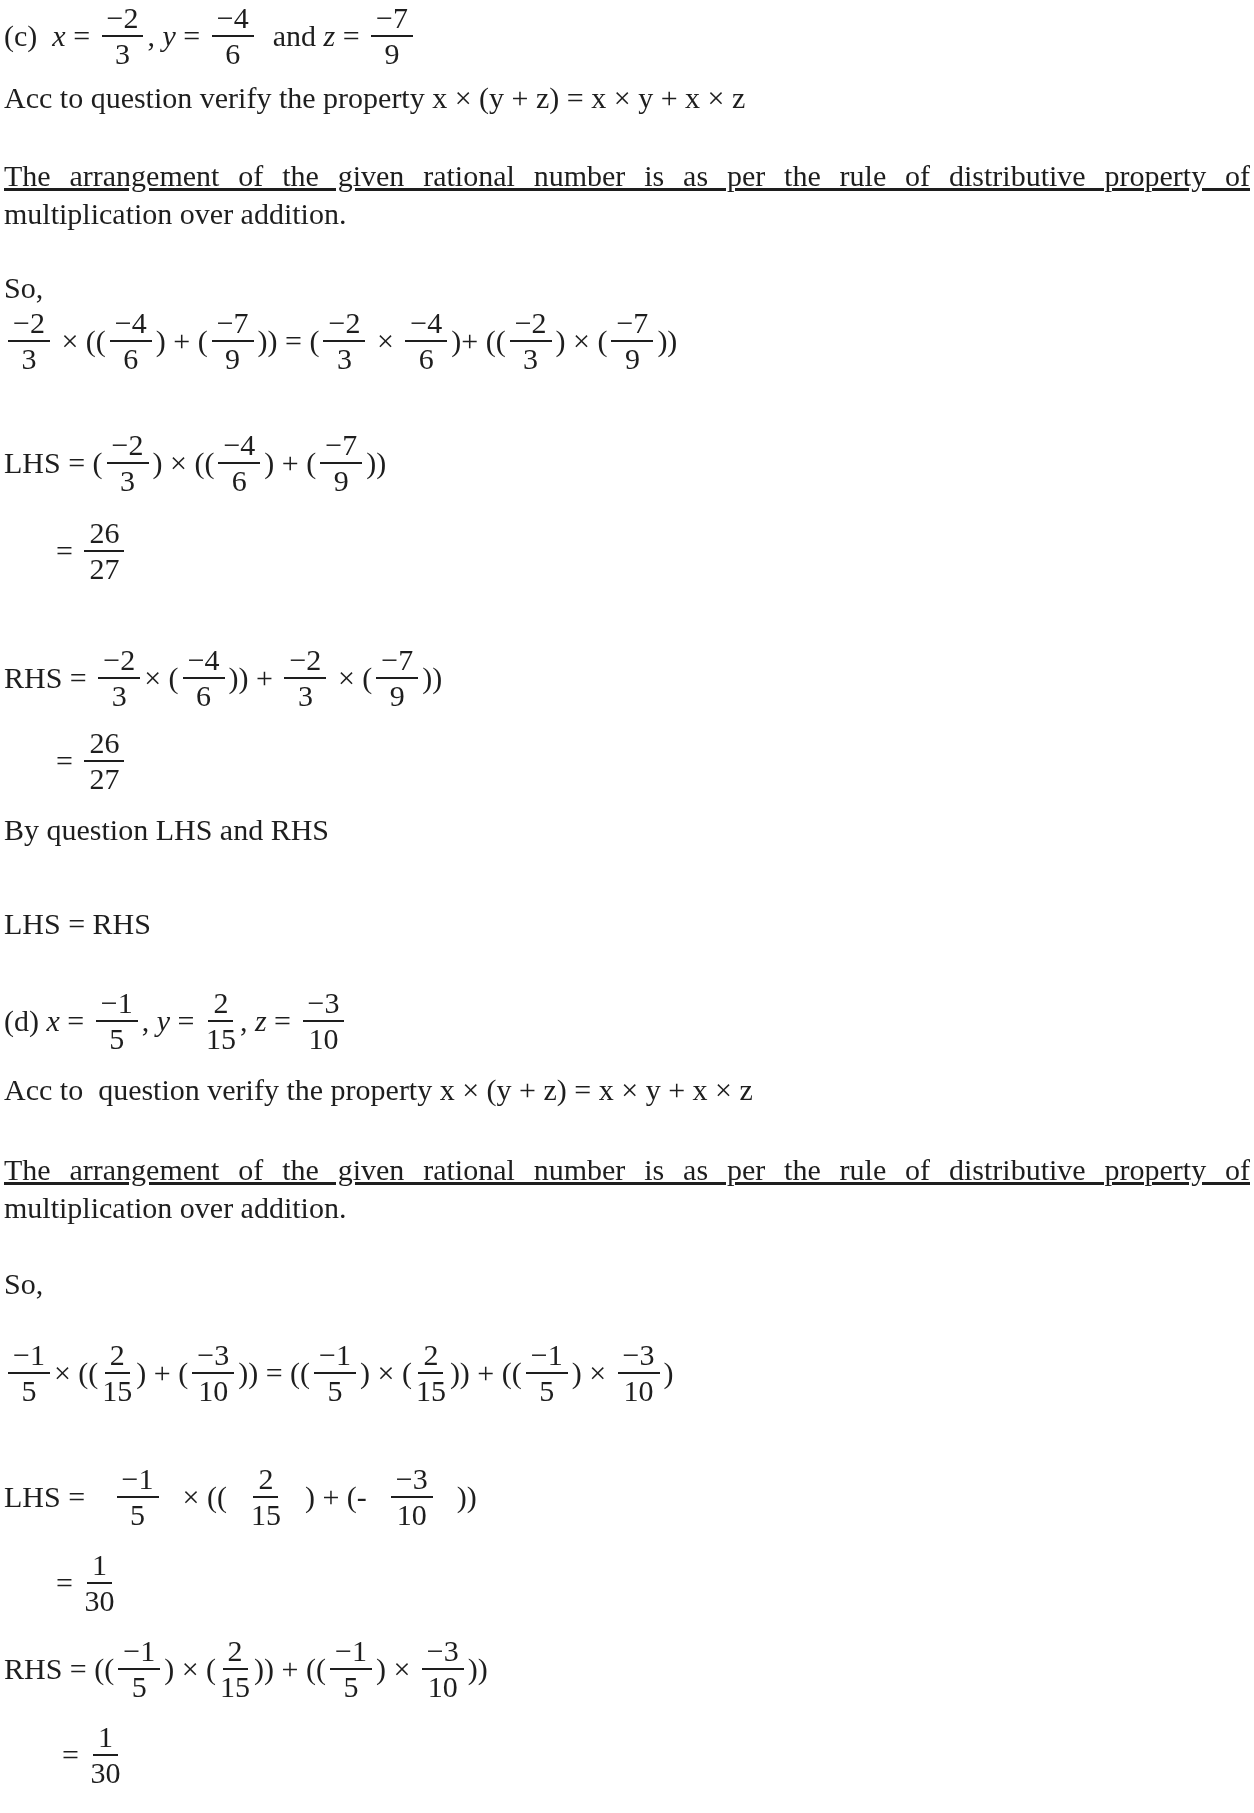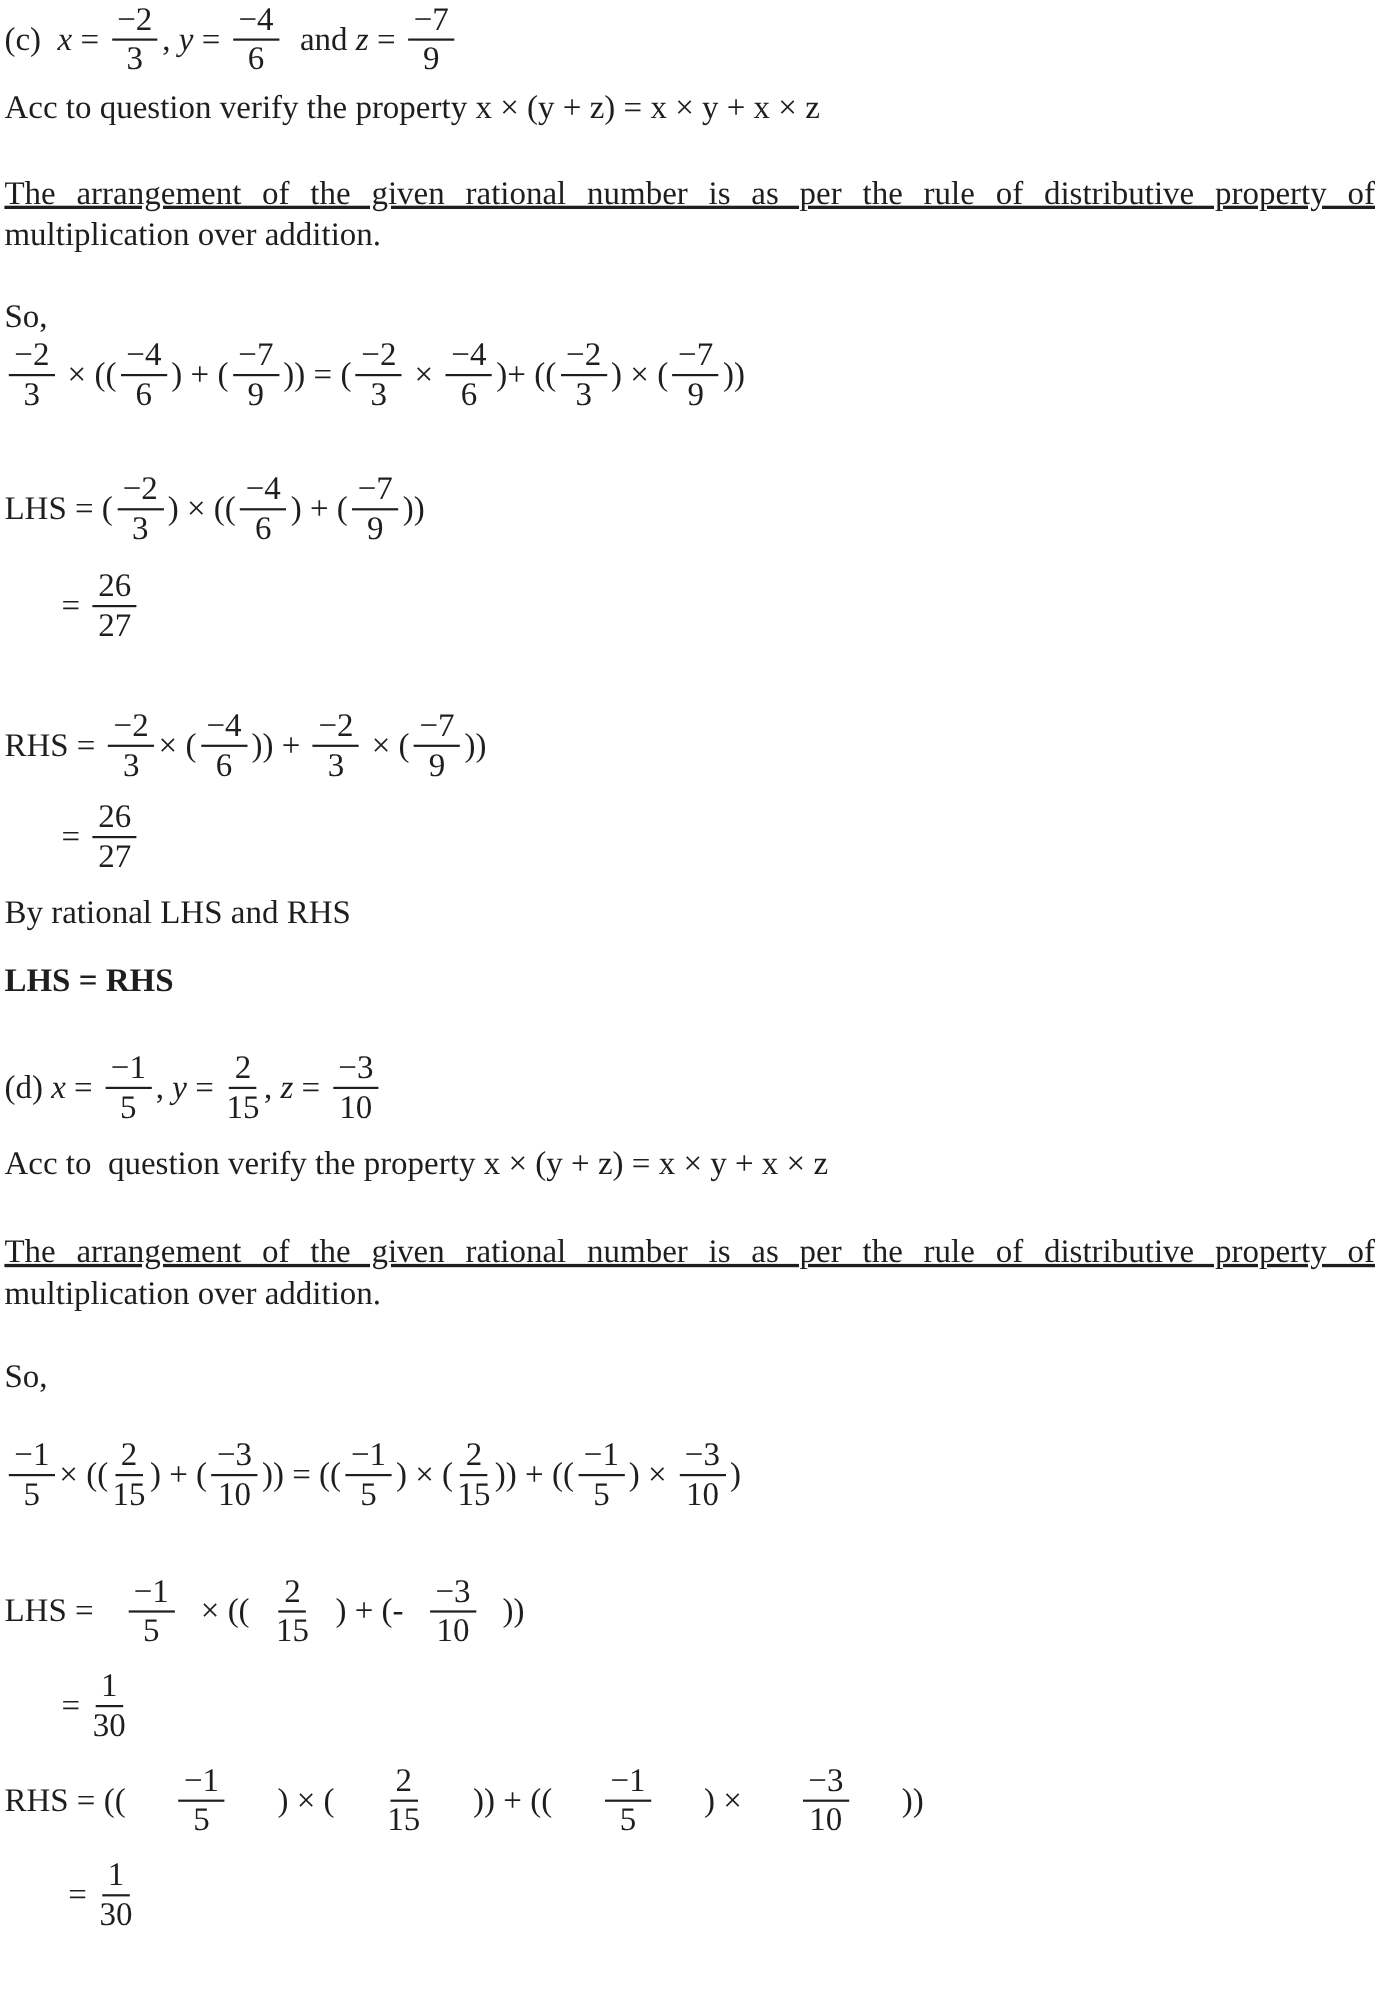--- a/index.html
+++ b/index.html
@@ -58,30 +58,30 @@
   .b-cdef   { margin-top: 0; }
   .b-cacc   { margin-top: 9px; }
   .b-cpara  { margin-top: 40px; }
   .b-cso    { margin-top: 36px; }
   .b-ceq    { margin-top: 0; }
   .b-clhs   { margin-top: 54px; }
   .b-clhsv  { margin-top: 20px; margin-left: 52px; }
   .b-crhs   { margin-top: 59px; align-items: center; }
   .b-crhsv  { margin-top: 15px; margin-left: 52px; }
   .b-ccomp  { margin-top: 16px; }
-  .b-cequal { margin-top: 24px; font-weight: bold; }
+  .b-cequal { margin-top: 56px; }
   .b-chence { margin-top: 0; }
   .b-ddef   { margin-top: 44px; }
   .b-dacc   { margin-top: 16px; }
   .b-dpara  { margin-top: 42px; }
   .b-dso    { margin-top: 38px; }
   .b-deq    { margin-top: 36px; }
   .b-dlhs   { margin-top: 56px; gap: 20px; }
   .b-dlhsv  { margin-top: 18px; margin-left: 52px; }
-  .b-drhs   { margin-top: 18px; gap: 44px; }
+  .b-drhs   { margin-top: 18px; }
   .b-drhsv  { margin-top: 18px; margin-left: 58px; }
 </style>
 </head>
 <body>
 
 <main class="page">
 
   <div class="math-row b-cdef">
       <span class="mtok">(c)  </span>
       <span class="mvar">x</span>
@@ -203,21 +203,21 @@
       <span class="mtok">))</span>
     </div>
   <div class="math-row b-crhsv">
       <span class="mtok">= </span>
       <span class="frac">
         <span class="num">26</span>
         <span class="den">27</span>
       </span>
     </div>
 
-  <div class="text-line b-ccomp">By rational LHS and RHS</div>
+  <div class="text-line b-ccomp">By question LHS and RHS</div>
   <div class="text-line b-cequal">LHS = RHS</div>
 
   <div class="math-row b-ddef">
       <span class="mtok">(d) </span>
       <span class="mvar">x</span>
       <span class="mtok"> = </span>
       <span class="frac">
         <span class="num">−1</span>
         <span class="den">5</span>
       </span>

